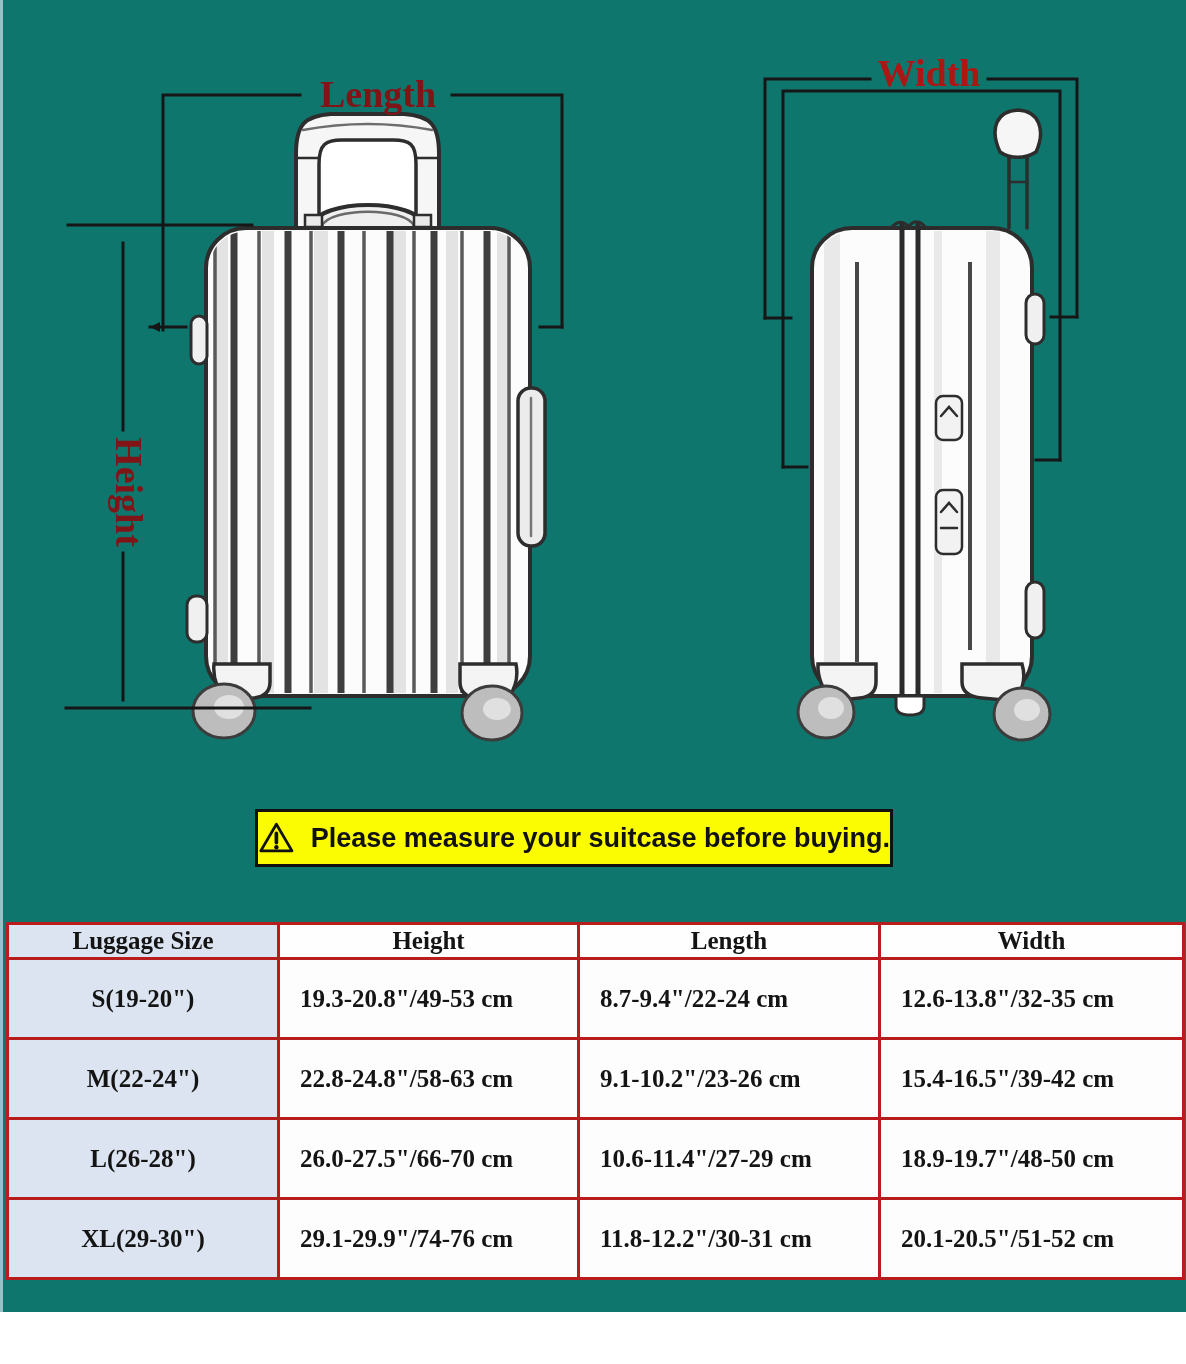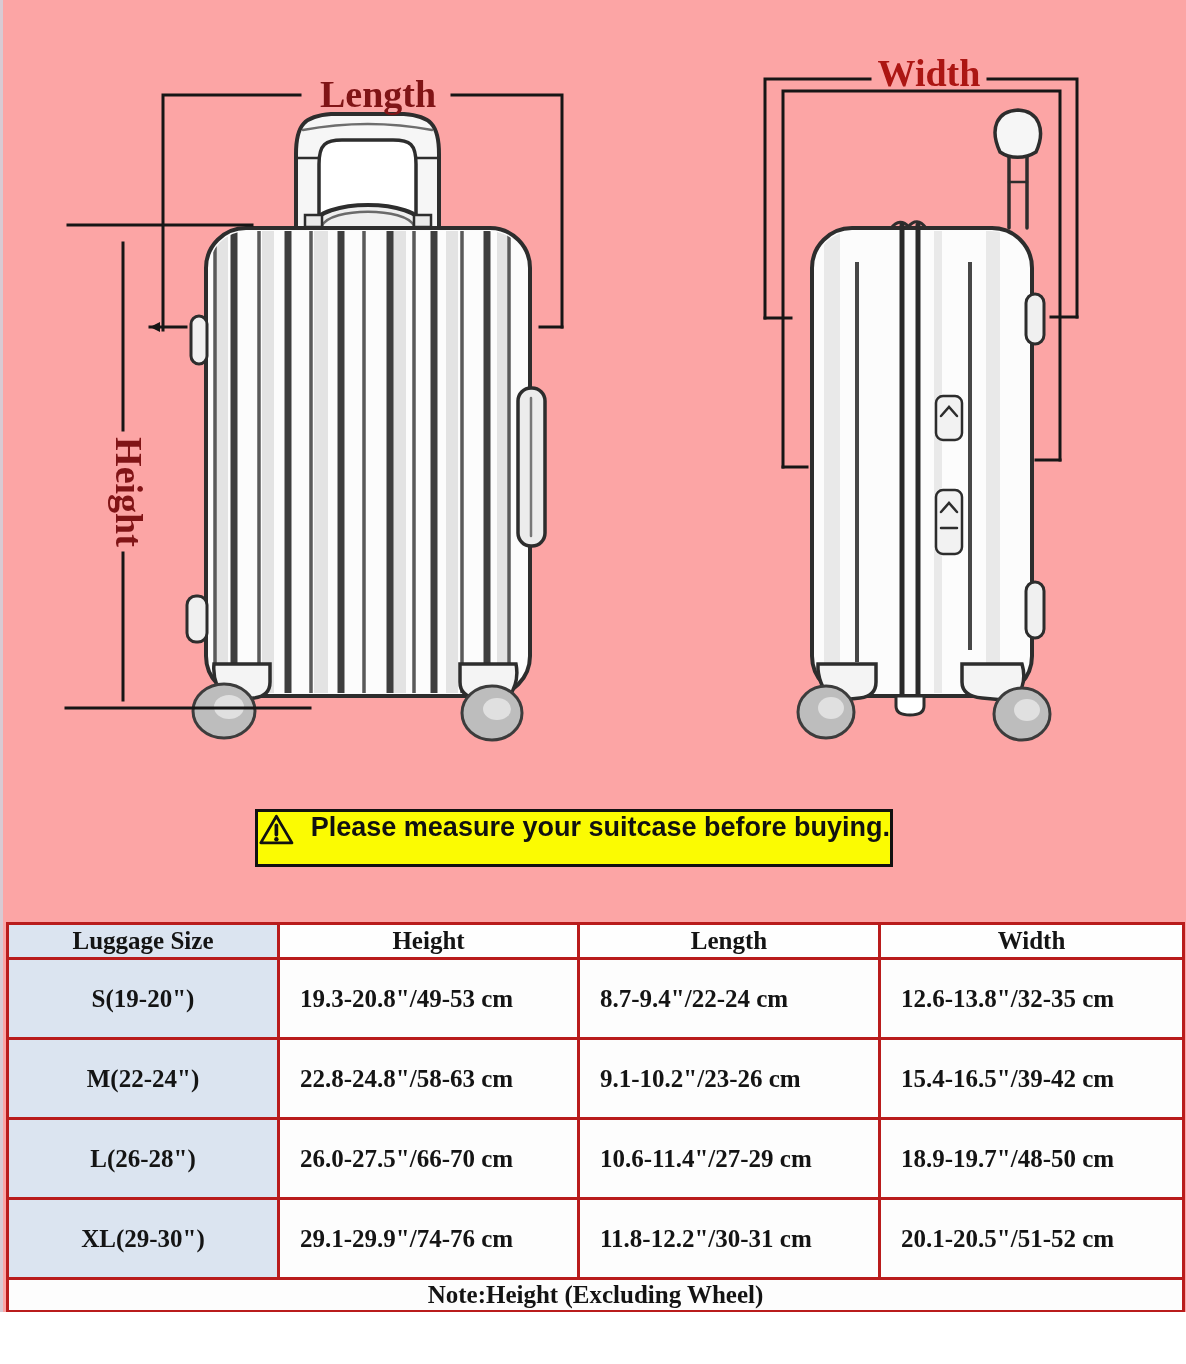--- a/index.html
+++ b/index.html
@@ -1,19 +1,19 @@
 <!DOCTYPE html>
 <html style="--label-red-dark: #801416; --label-red-bright: #ac1613; --banner-yellow: #fbfb02; --first-col-blue: #dbe4f0;"><head>
 <meta charset="utf-8">
 <style>
   html,body{margin:0;padding:0;background:#ffffff;}
   .page{
     position:relative;
     width:1186px;height:1312px;
-    background:#fca5a5;
+    background:#0f766e;
     font-family:"Liberation Serif", serif;
     overflow:hidden;
   }
   .edge-artifact{
     position:absolute;left:0;top:0;width:3px;height:1346px;
     background:#ccd7e3;opacity:.75;
   }
   svg.diagram{position:absolute;left:0;top:0;}
 
   
@@ -24,21 +24,21 @@
   }
   .label-dark{fill:var(--label-red-dark,#801416);}
   .label-bright{fill:var(--label-red-bright,#ac1613);}
 
   
   .banner{
     position:absolute;left:255px;top:809px;width:638px;height:58px;
     box-sizing:border-box;
     background:var(--banner-yellow,#fbfb02);
     border:3px solid #111111;
-    display:flex;justify-content:center;gap:16px;
+    display:flex;align-items:center;justify-content:center;gap:16px;
   }
   .banner-text{
     font-family:"Liberation Sans", sans-serif;
     font-weight:bold;font-size:27px;color:#111111;
     letter-spacing:0px;white-space:nowrap;
   }
 
   
   table.size-table{
     position:absolute;left:6px;top:922px;width:1176px;
@@ -280,19 +280,16 @@
         <td class="valcell">26.0-27.5"/66-70 cm</td>
         <td class="valcell">10.6-11.4"/27-29 cm</td>
         <td class="valcell">18.9-19.7"/48-50 cm</td>
       </tr>
       <tr class="datarow">
         <td class="sizecell">XL(29-30")</td>
         <td class="valcell">29.1-29.9"/74-76 cm</td>
         <td class="valcell">11.8-12.2"/30-31 cm</td>
         <td class="valcell">20.1-20.5"/51-52 cm</td>
       </tr>
-      <tr class="noterow">
-        <td class="notecell" colspan="4">Note:Height (Excluding Wheel)</td>
-      </tr>
     </tbody>
   </table>
 
 </div>
 
 </body></html>

